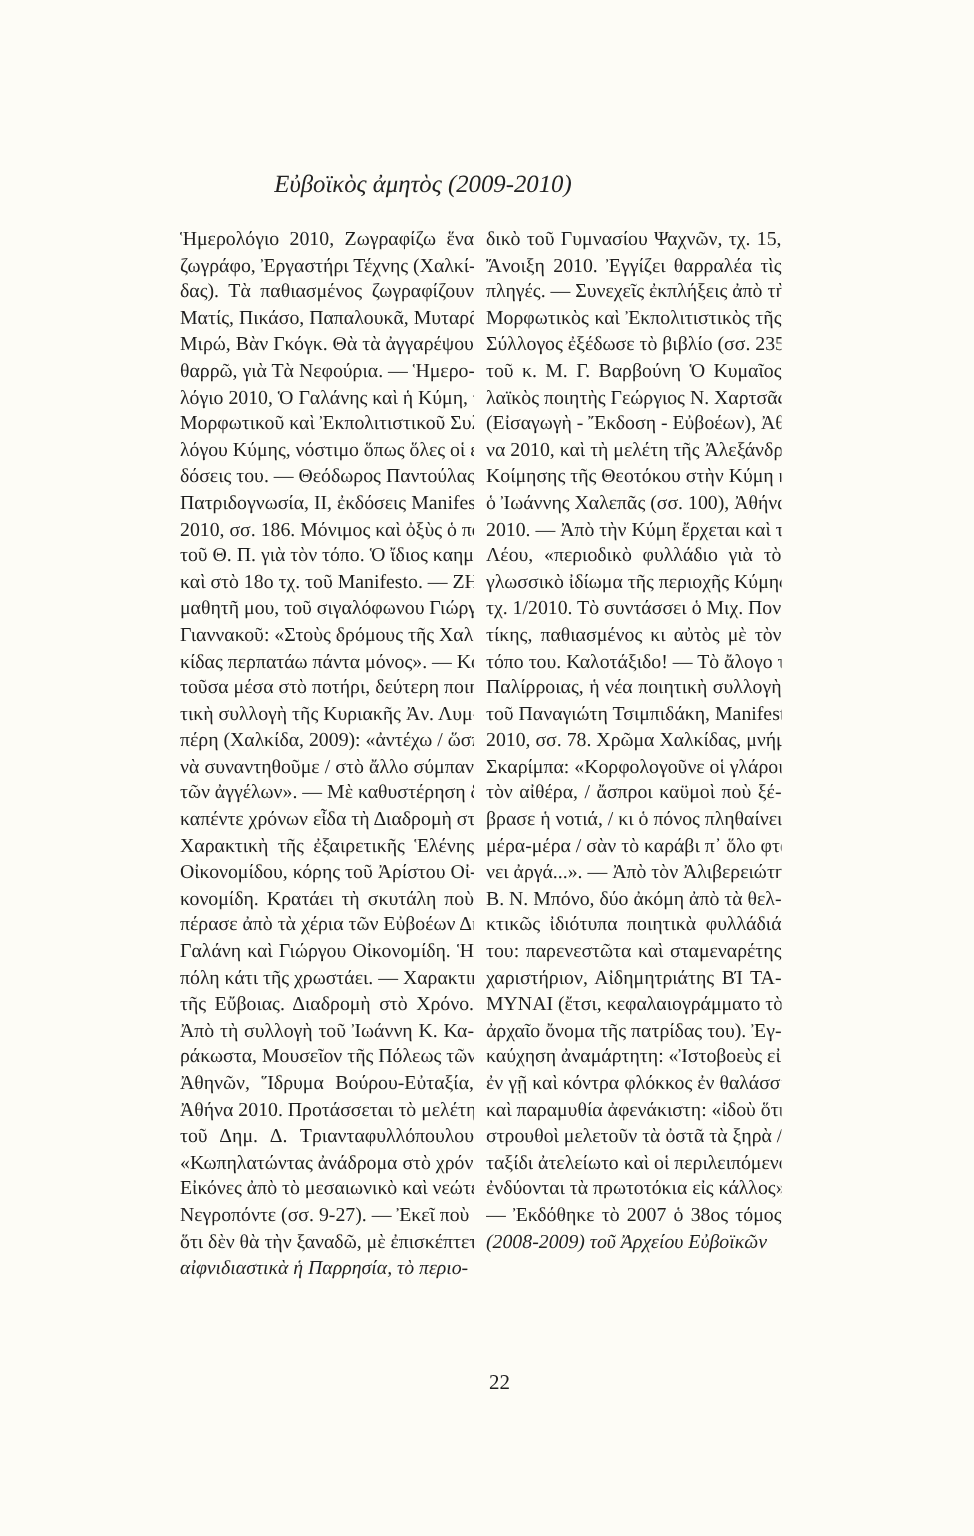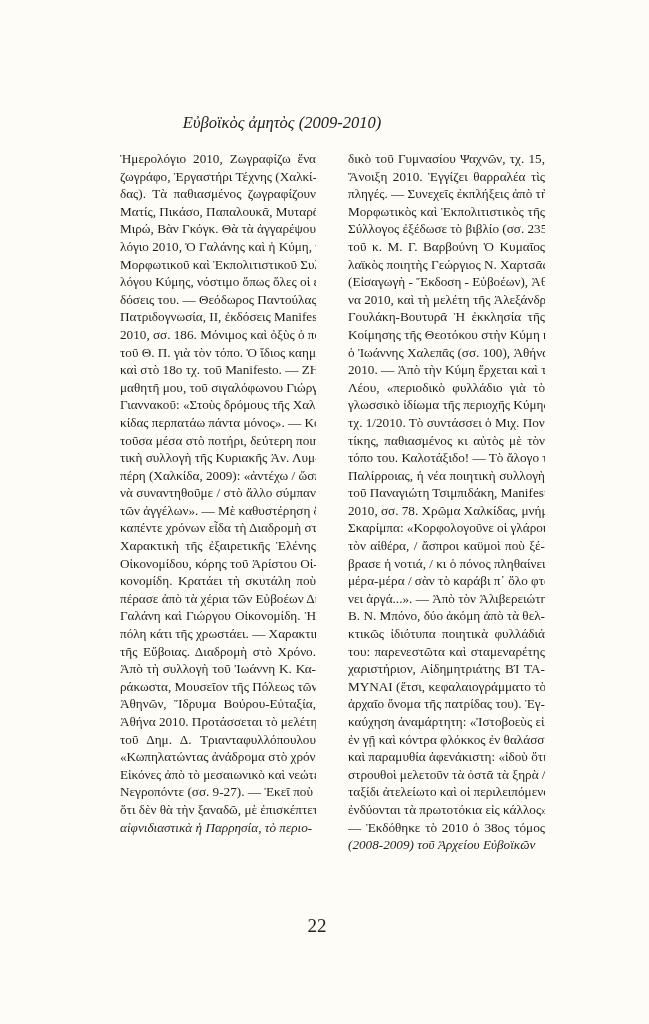--- a/index.html
+++ b/index.html
@@ -15,44 +15,45 @@
       text-align: center; font-style: italic; font-size: 16.5px;
       font-family: "Liberation Serif", "DejaVu Serif", serif;
       color: #222;
     }
     .col {
       position: absolute; top: 150px; width: 196px;
       font-family: "Liberation Serif", "DejaVu Serif", serif;
       font-size: 13.2px;
     }
     .col.left { left: 120px; }
-    .col.right { left: 348px; width: 197px; }
+    .col.right { left: 324px; width: 197px; }
     .line {
       height: 17.6px; line-height: 17.6px;
       white-space: nowrap; text-align: justify; text-align-last: justify;
       overflow: hidden;
     }
     .line.last { text-align-last: left; font-style: italic; }
     .page-number {
-      position: absolute; top: 915px; left: 0; width: 634px;
-      text-align: center; font-size: 19px;
+      position: absolute; top: 915px; left: 16px; width: 634px;
+      text-align: center; font-size: 14px;
       font-family: "Liberation Serif", "DejaVu Serif", serif;
     }
   </style>
 </head>
 <body>
 
 <div class="page-title">Εὐβοϊκὸς ἀμητὸς (2009-2010)</div>
 
 <div class="col left" id="col-left">
     <div class="line">Ἡμερολόγιο 2010, Ζωγραφίζω ἕνα</div>
     <div class="line">ζωγράφο, Ἐργαστήρι Τέχνης (Χαλκί-</div>
     <div class="line">δας). Τὰ παθιασμένος ζωγραφίζουν</div>
     <div class="line">Ματίς, Πικάσο, Παπαλουκᾶ, Μυταρᾶ,</div>
     <div class="line">Μιρώ, Βὰν Γκόγκ. Θὰ τὰ ἀγγαρέψουμε,</div>
+    <div class="line">θαρρῶ, γιὰ Τὰ Νεφούρια. — Ἡμερο-</div>
     <div class="line">λόγιο 2010, Ὁ Γαλάνης καὶ ἡ Κύμη, τοῦ</div>
     <div class="line">Μορφωτικοῦ καὶ Ἐκπολιτιστικοῦ Συλ-</div>
     <div class="line">λόγου Κύμης, νόστιμο ὅπως ὅλες οἱ ἐκ-</div>
     <div class="line">δόσεις του. — Θεόδωρος Παντούλας,</div>
     <div class="line">Πατριδογνωσία, ΙΙ, ἐκδόσεις Manifesto</div>
     <div class="line">2010, σσ. 186. Μόνιμος καὶ ὀξὺς ὁ πόνος</div>
     <div class="line">τοῦ Θ. Π. γιὰ τὸν τόπο. Ὁ ἴδιος καημὸς</div>
     <div class="line">καὶ στὸ 18ο τχ. τοῦ Manifesto. — ΖΗΤΩ,</div>
     <div class="line">μαθητῆ μου, τοῦ σιγαλόφωνου Γιώργου</div>
     <div class="line">Γιαννακοῦ: «Στοὺς δρόμους τῆς Χαλ-</div>
@@ -84,21 +85,20 @@
 <div class="col right" id="col-right">
     <div class="line">δικὸ τοῦ Γυμνασίου Ψαχνῶν, τχ. 15,</div>
     <div class="line">Ἄνοιξη 2010. Ἐγγίζει θαρραλέα τὶς</div>
     <div class="line">πληγές. — Συνεχεῖς ἐκπλήξεις ἀπὸ τὴν</div>
     <div class="line">Μορφωτικὸς καὶ Ἐκπολιτιστικὸς τῆς</div>
     <div class="line">Σύλλογος ἐξέδωσε τὸ βιβλίο (σσ. 235)</div>
     <div class="line">τοῦ κ. Μ. Γ. Βαρβούνη Ὁ Κυμαῖος</div>
     <div class="line">λαϊκὸς ποιητὴς Γεώργιος Ν. Χαρτσᾶς</div>
     <div class="line">(Εἰσαγωγὴ - Ἔκδοση - Εὐβοέων), Ἀθή-</div>
     <div class="line">να 2010, καὶ τὴ μελέτη τῆς Ἀλεξάνδρας</div>
-    <div class="line">Γουλάκη-Βουτυρᾶ Ἡ ἐκκλησία τῆς</div>
     <div class="line">Κοίμησης τῆς Θεοτόκου στὴν Κύμη καὶ</div>
     <div class="line">ὁ Ἰωάννης Χαλεπᾶς (σσ. 100), Ἀθήνα</div>
     <div class="line">2010. — Ἀπὸ τὴν Κύμη ἔρχεται καὶ τὸ</div>
     <div class="line">Λέου, «περιοδικὸ φυλλάδιο γιὰ τὸ</div>
     <div class="line">γλωσσικὸ ἰδίωμα τῆς περιοχῆς Κύμης»,</div>
     <div class="line">τχ. 1/2010. Τὸ συντάσσει ὁ Μιχ. Πον-</div>
     <div class="line">τίκης, παθιασμένος κι αὐτὸς μὲ τὸν</div>
     <div class="line">τόπο του. Καλοτάξιδο! — Τὸ ἄλογο τῆς</div>
     <div class="line">Παλίρροιας, ἡ νέα ποιητικὴ συλλογὴ</div>
     <div class="line">τοῦ Παναγιώτη Τσιμπιδάκη, Manifesto</div>
@@ -113,17 +113,17 @@
     <div class="line">του: παρενεστῶτα καὶ σταμεναρέτης</div>
     <div class="line">χαριστήριον, Αἰδημητριάτης ΒΊ ΤΑ-</div>
     <div class="line">ΜΥΝΑΙ (ἔτσι, κεφαλαιογράμματο τὸ</div>
     <div class="line">ἀρχαῖο ὄνομα τῆς πατρίδας του). Ἐγ-</div>
     <div class="line">καύχηση ἀναμάρτητη: «Ἰστοβοεὺς εἰμὶ</div>
     <div class="line">ἐν γῇ καὶ κόντρα φλόκκος ἐν θαλάσσῃ»</div>
     <div class="line">καὶ παραμυθία ἀφενάκιστη: «ἰδοὺ ὅτι</div>
     <div class="line">στρουθοὶ μελετοῦν τὰ ὀστᾶ τὰ ξηρὰ / τὸ</div>
     <div class="line">ταξίδι ἀτελείωτο καὶ οἱ περιλειπόμενοι</div>
     <div class="line">ἐνδύονται τὰ πρωτοτόκια εἰς κάλλος».</div>
-    <div class="line">— Ἐκδόθηκε τὸ 2010 ὁ 38ος τόμος</div>
+    <div class="line">— Ἐκδόθηκε τὸ 2007 ὁ 38ος τόμος</div>
     <div class="line last">(2008-2009) τοῦ Ἀρχείου Εὐβοϊκῶν</div>
   </div>
 
 <div class="page-number">22</div>
 
 </body></html>

